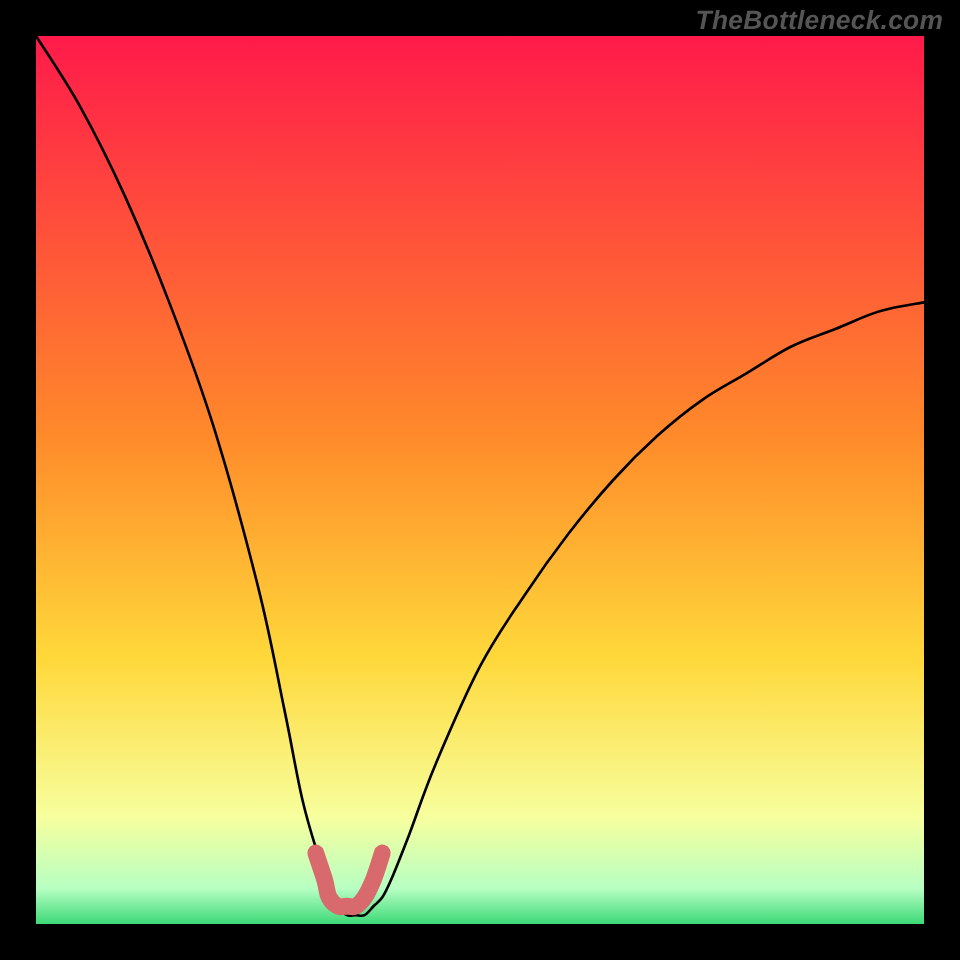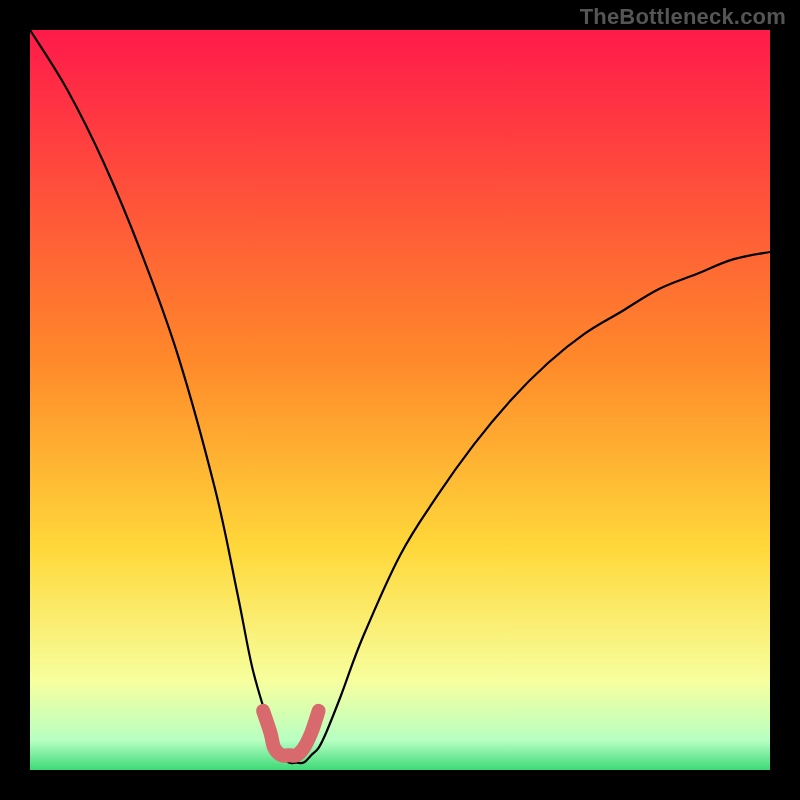--- a/index.html
+++ b/index.html
@@ -9,20 +9,21 @@
     height: 800px;
     overflow: hidden;
     background: #000;
     font-family: Arial, Helvetica, sans-serif;
   }
   .frame {
     position: absolute;
     top: 0; left: 0;
     width: 800px; height: 800px;
     background: #000;
+    font-style: italic;
   }
   .plot-area {
     position: absolute;
     top: 30px;
     left: 30px;
     width: 740px;
     height: 740px;
     overflow: hidden;
   }
   .watermark {

